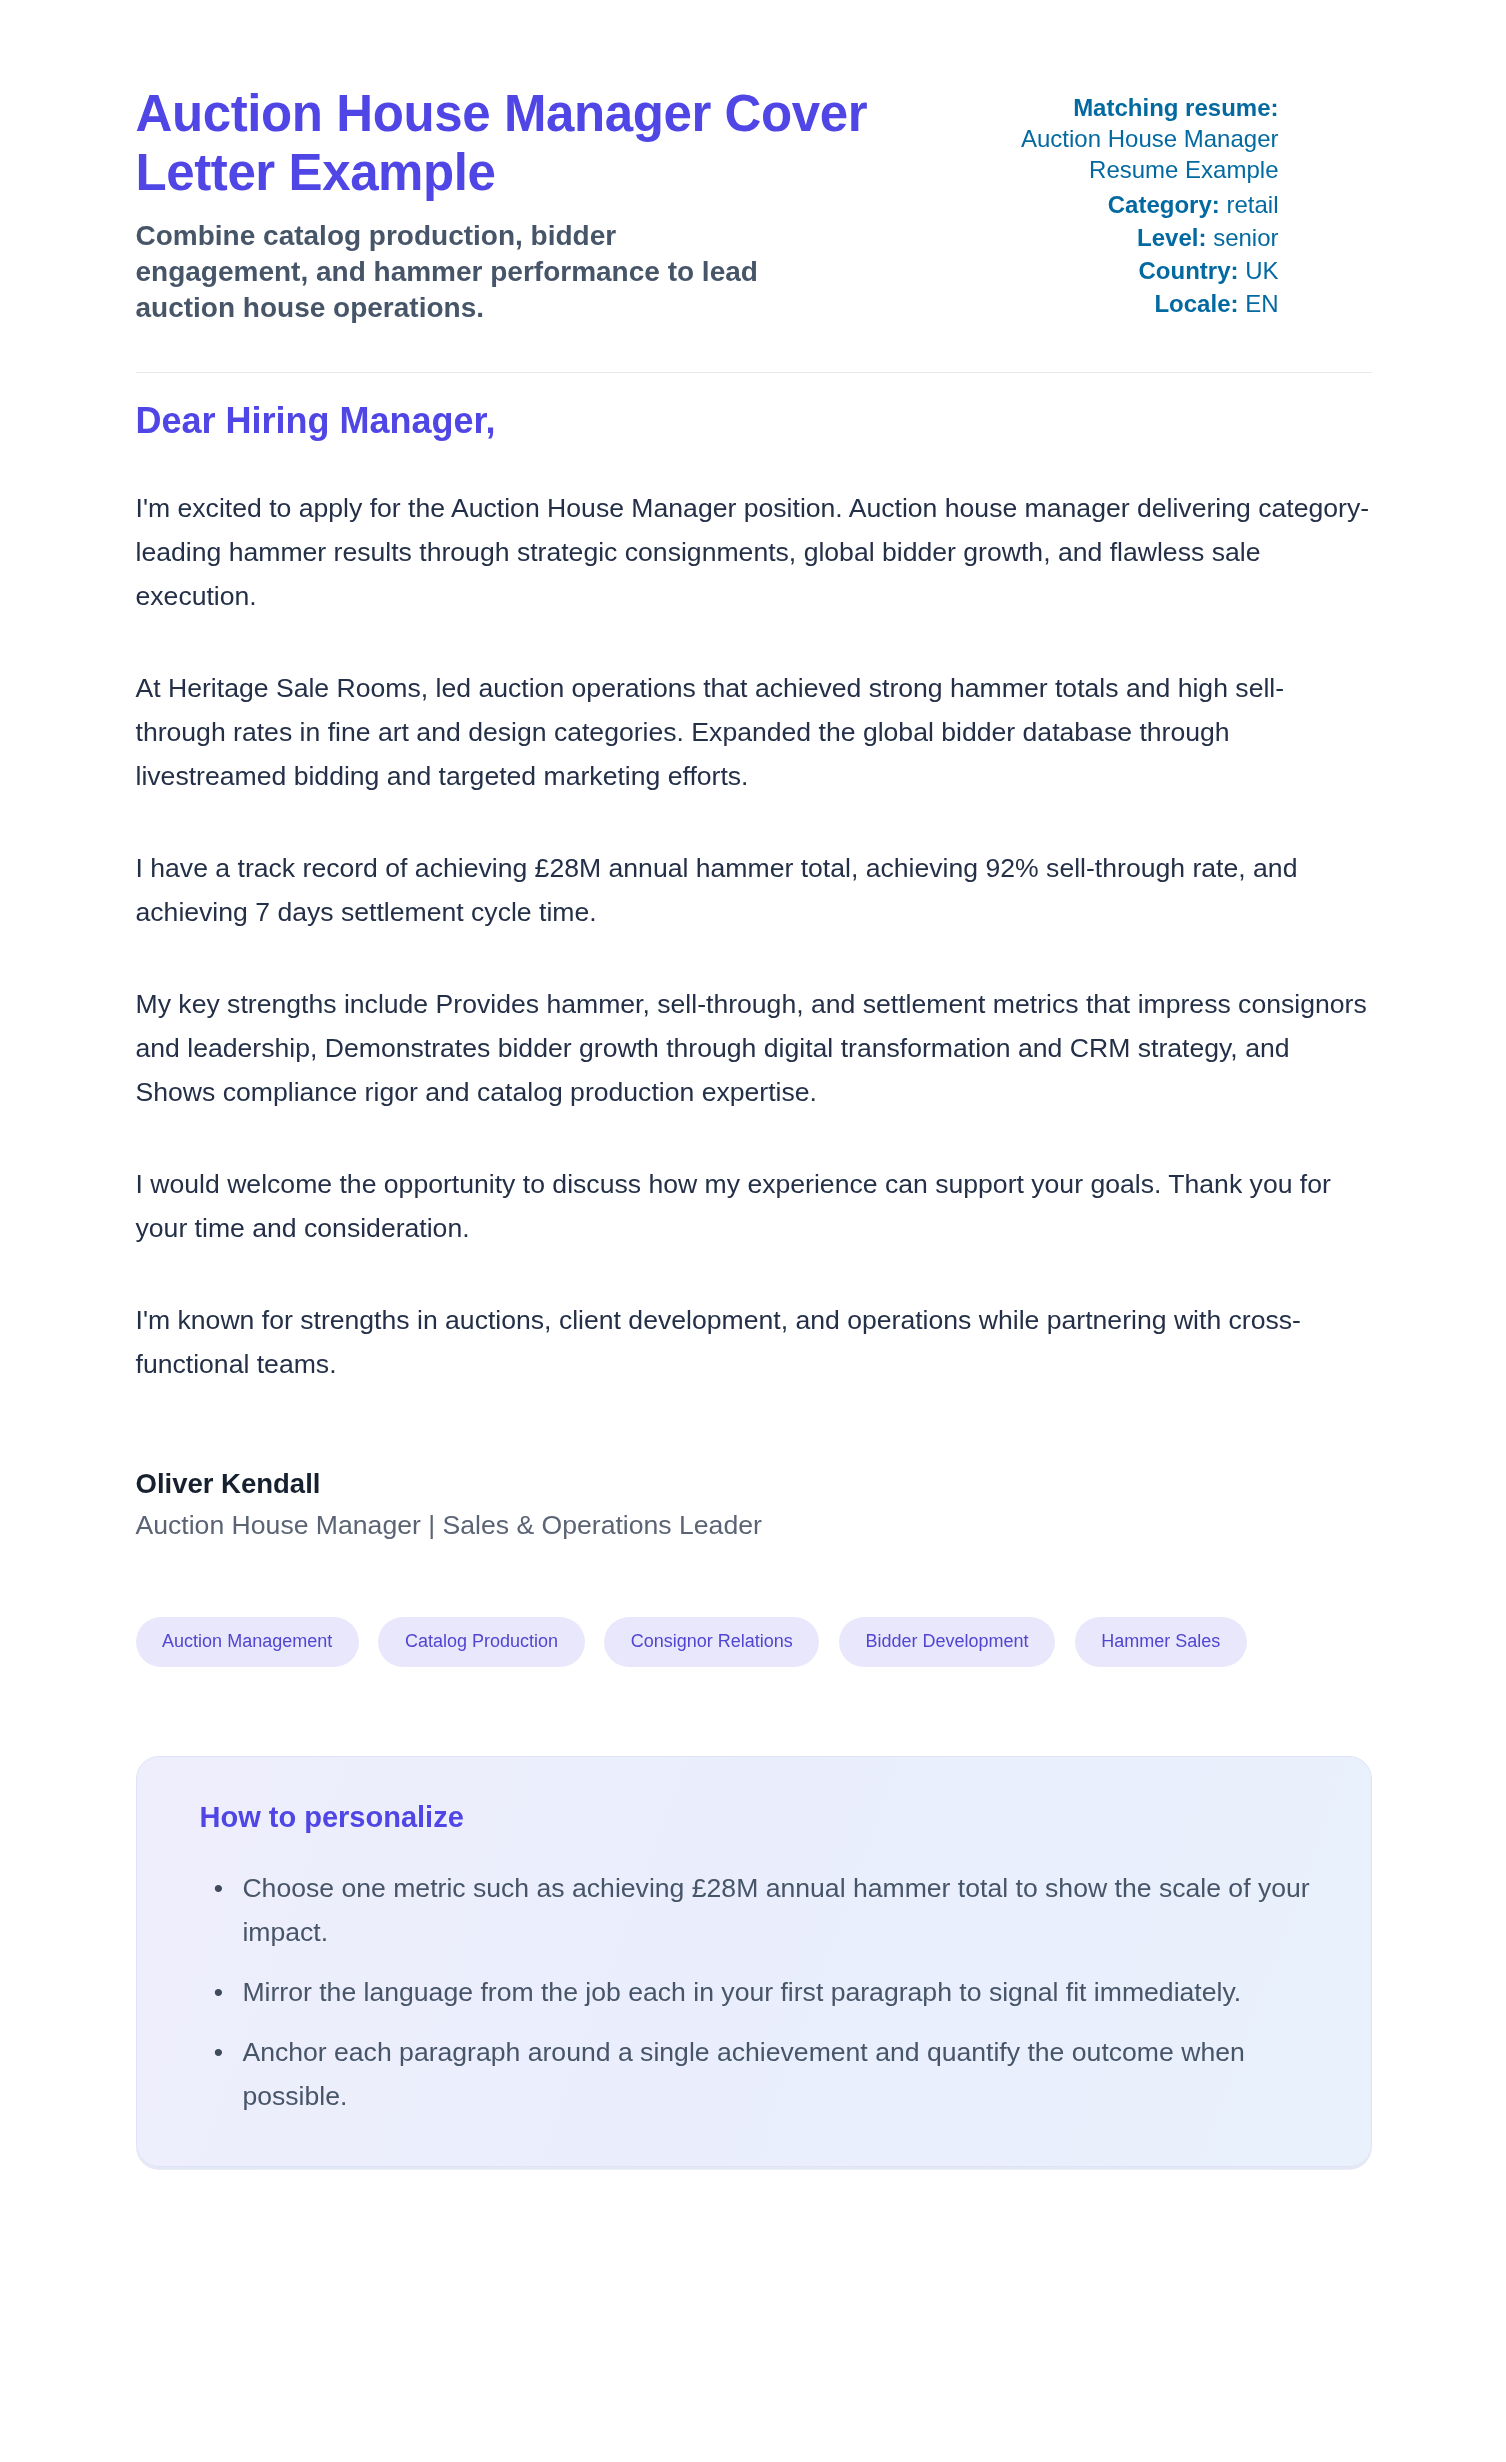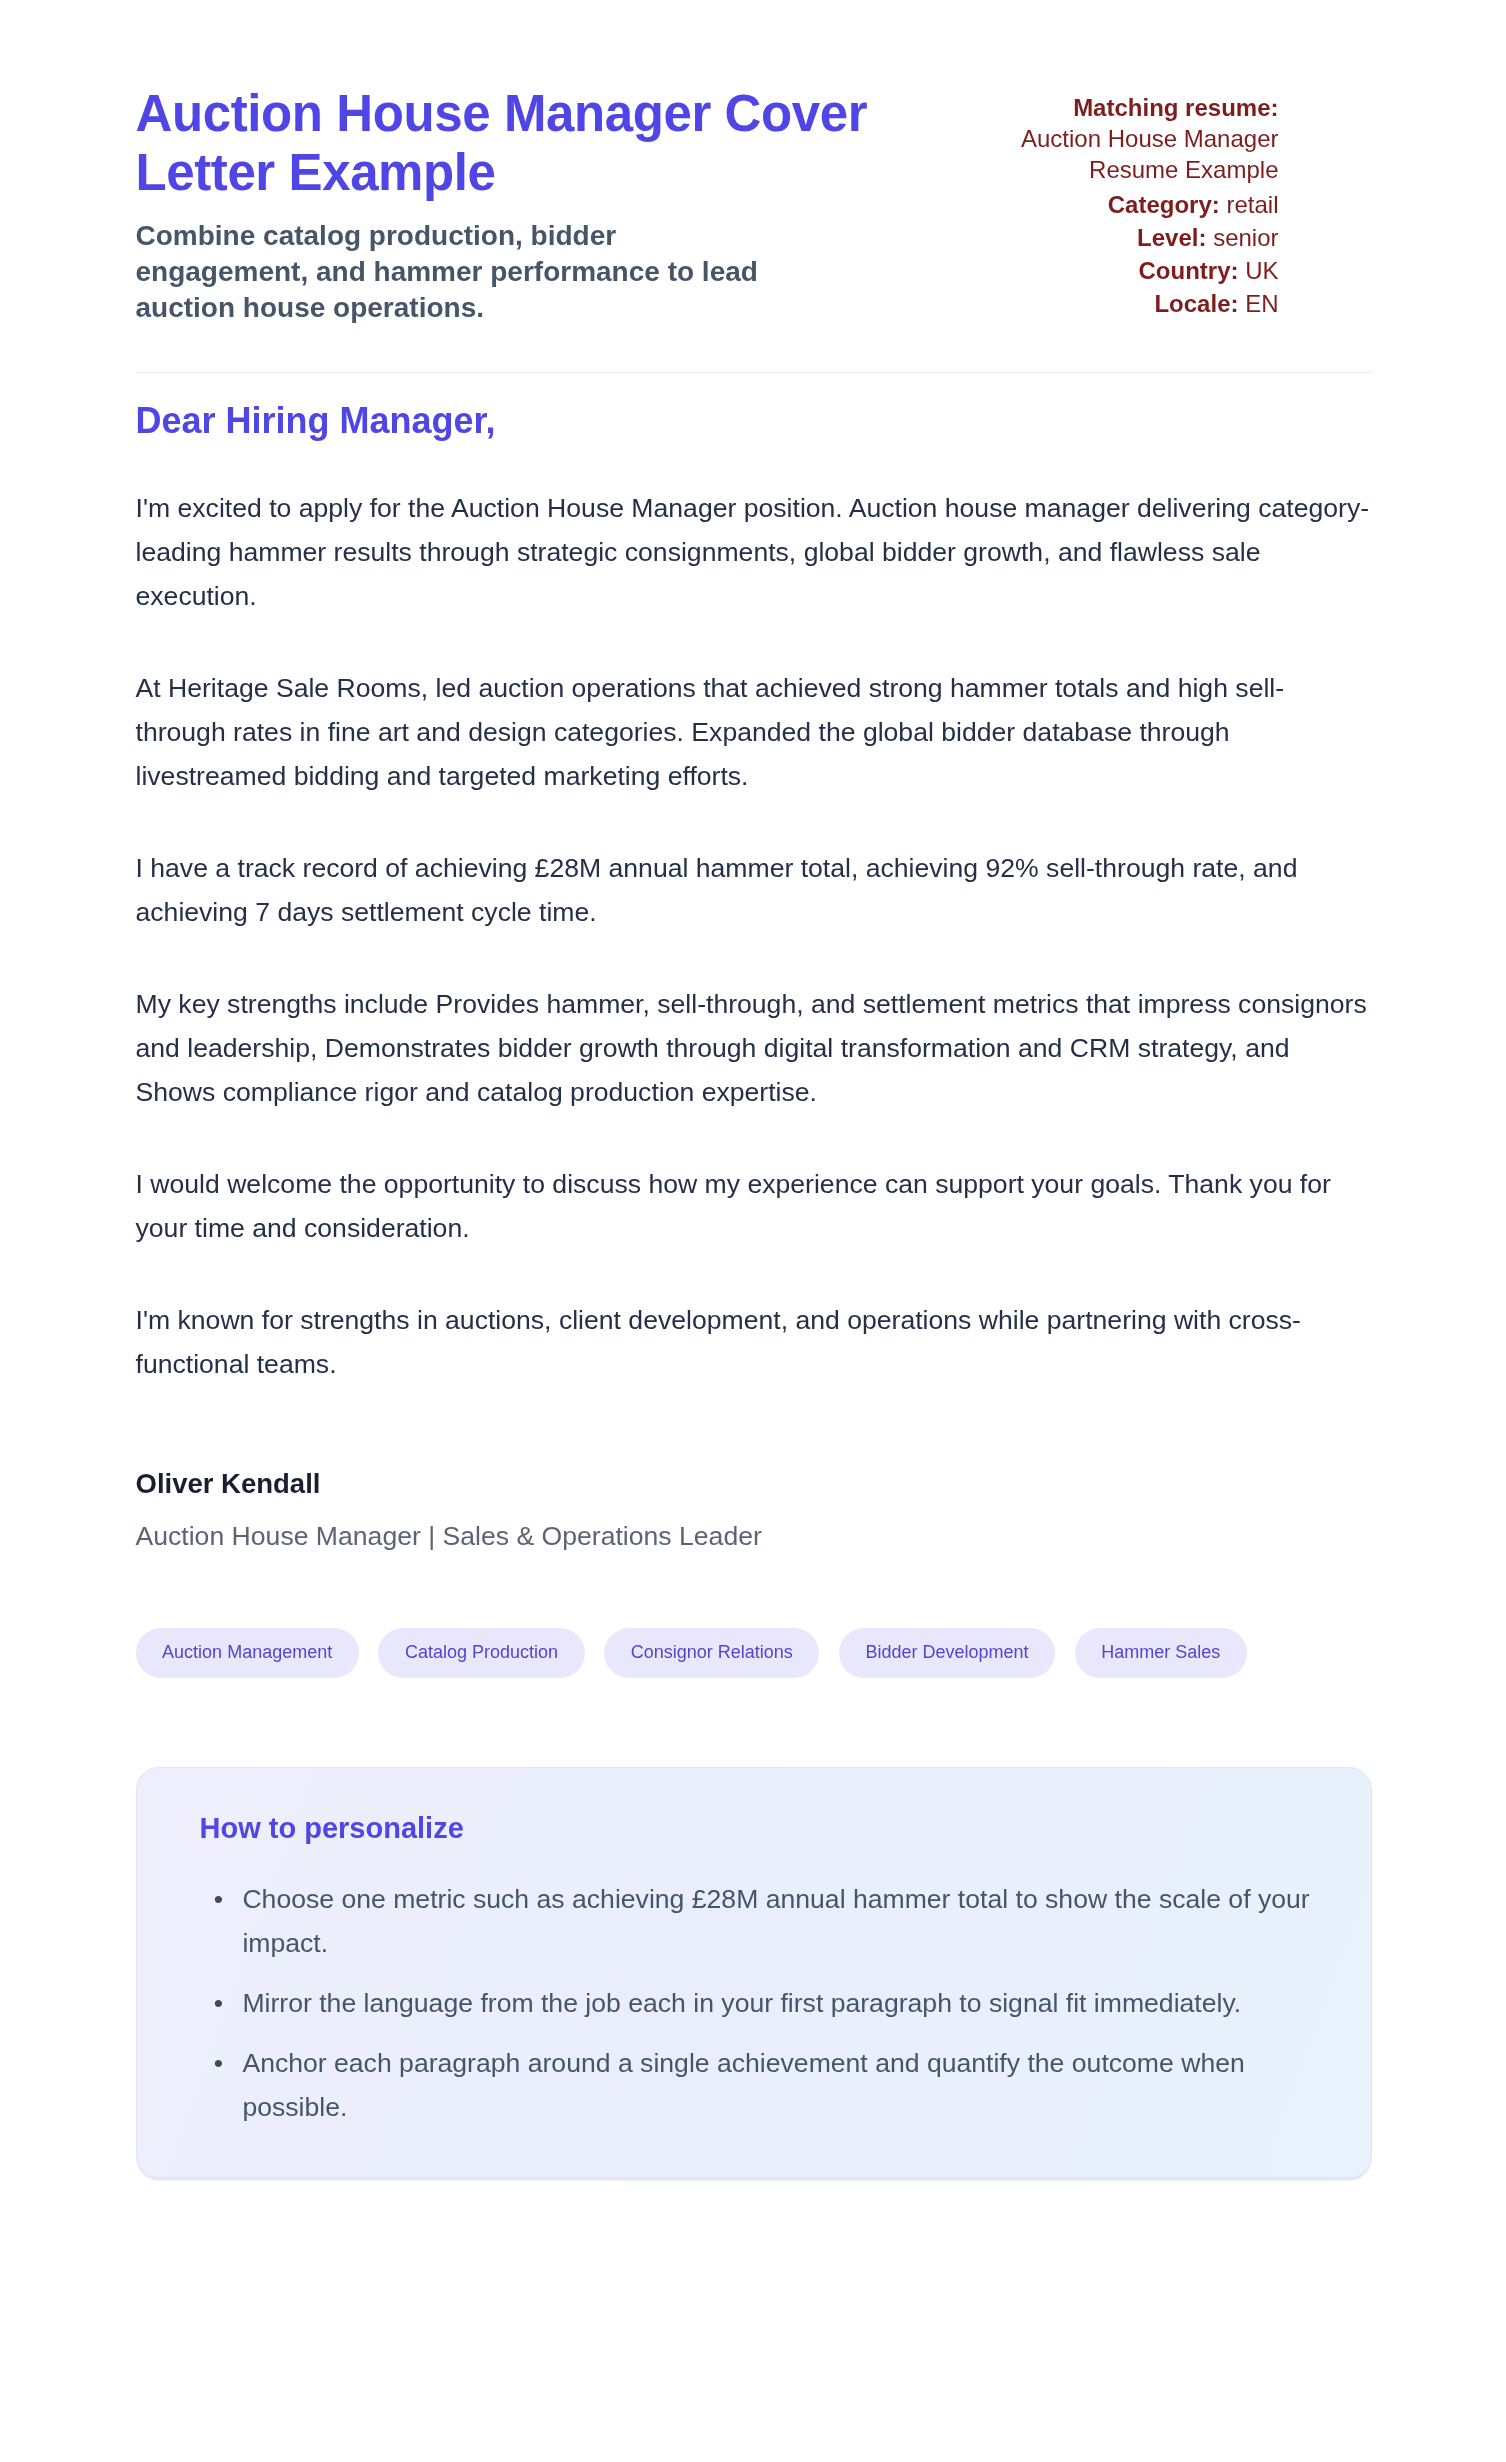--- a/index.html
+++ b/index.html
@@ -35,21 +35,21 @@
     line-height: 1.28;
     font-weight: 700;
     color: #475569;
   }
   .meta {
     width: 284px;
     flex: 0 0 284px;
     text-align: right;
     font-size: 24px;
     line-height: 1.3;
-    color: #7f1d1d;
+    color: #0369a1;
     padding-top: 7px;
   }
   .meta .lbl { font-weight: 700; }
   .meta-resume { margin-bottom: 3.5px; }
   .meta-field { margin-top: 1.8px; }
 
   
   .divider {
     margin-top: 46px;
     border: none;
@@ -72,21 +72,21 @@
   }
   .para:first-of-type { margin-top: 44px; }
 
   .sig-name {
     margin-top: 82px;
     font-size: 27.5px;
     font-weight: 700;
     color: #16202e;
   }
   .sig-title {
-    margin-top: 21px;
+    margin-top: 10px;
     font-size: 26.6px;
     color: #5b6474;
   }
 
   
   .tags {
     margin-top: 76px;
     display: flex;
     flex-wrap: wrap;
     gap: 17.7px 19.5px;

